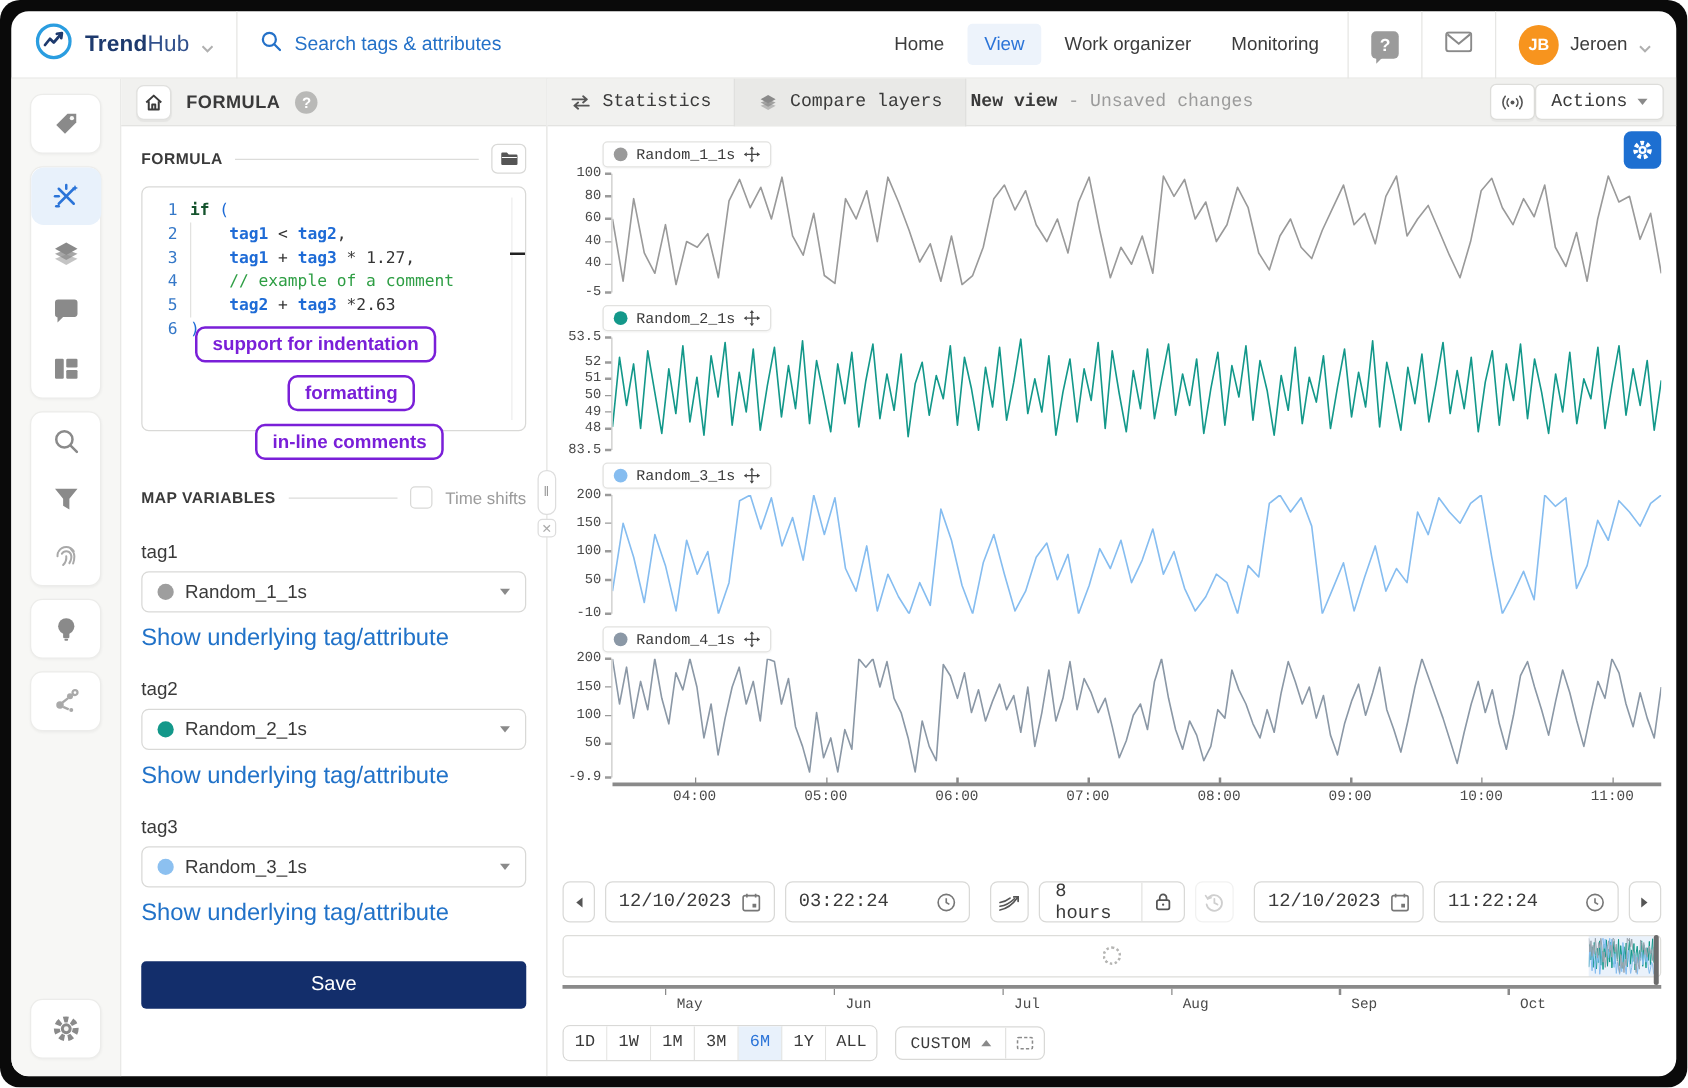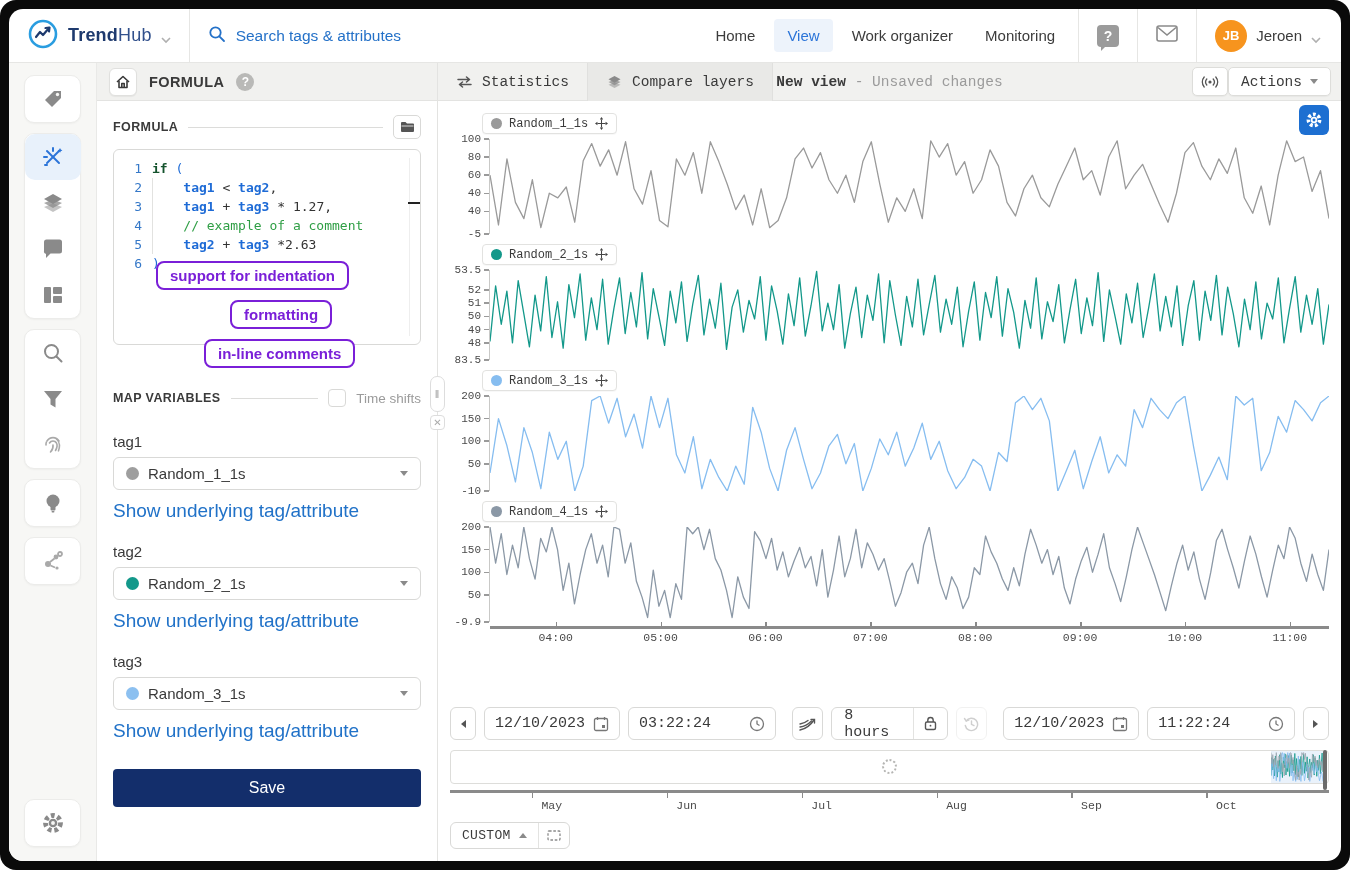--- a/index.html
+++ b/index.html
@@ -711,20 +711,29 @@
             <div class="mtick-label" style="left: 40%;">Jul</div>
             <div class="mtick" style="left: 55.35%;"></div>
             <div class="mtick-label" style="left: 55.35%;">Aug</div>
             <div class="mtick" style="left: 70.7%;"></div>
             <div class="mtick-label" style="left: 70.7%;">Sep</div>
             <div class="mtick" style="left: 86.05%;"></div>
             <div class="mtick-label" style="left: 86.05%;">Oct</div>
           </div>
 
       <div class="ranges-row">
+        <div class="range-group" id="range-group">
+              <div class="range-btn">1D</div>
+              <div class="range-btn">1W</div>
+              <div class="range-btn">1M</div>
+              <div class="range-btn">3M</div>
+              <div class="range-btn active">6M</div>
+              <div class="range-btn">1Y</div>
+              <div class="range-btn">ALL</div>
+            </div>
         <div class="custom-group">
           <div class="custom-btn">
             <span>CUSTOM</span>
             <span class="tri-up"></span>
           </div>
           <div class="custom-icon-btn">
             <svg width="14" height="11" viewBox="0 0 14 11" fill="none" stroke="#8a8a8a" stroke-width="1.3">
                   <rect x="1" y="1" width="12" height="9" rx="1" stroke-dasharray="2.6 1.7"></rect>
                 </svg>
           </div>

